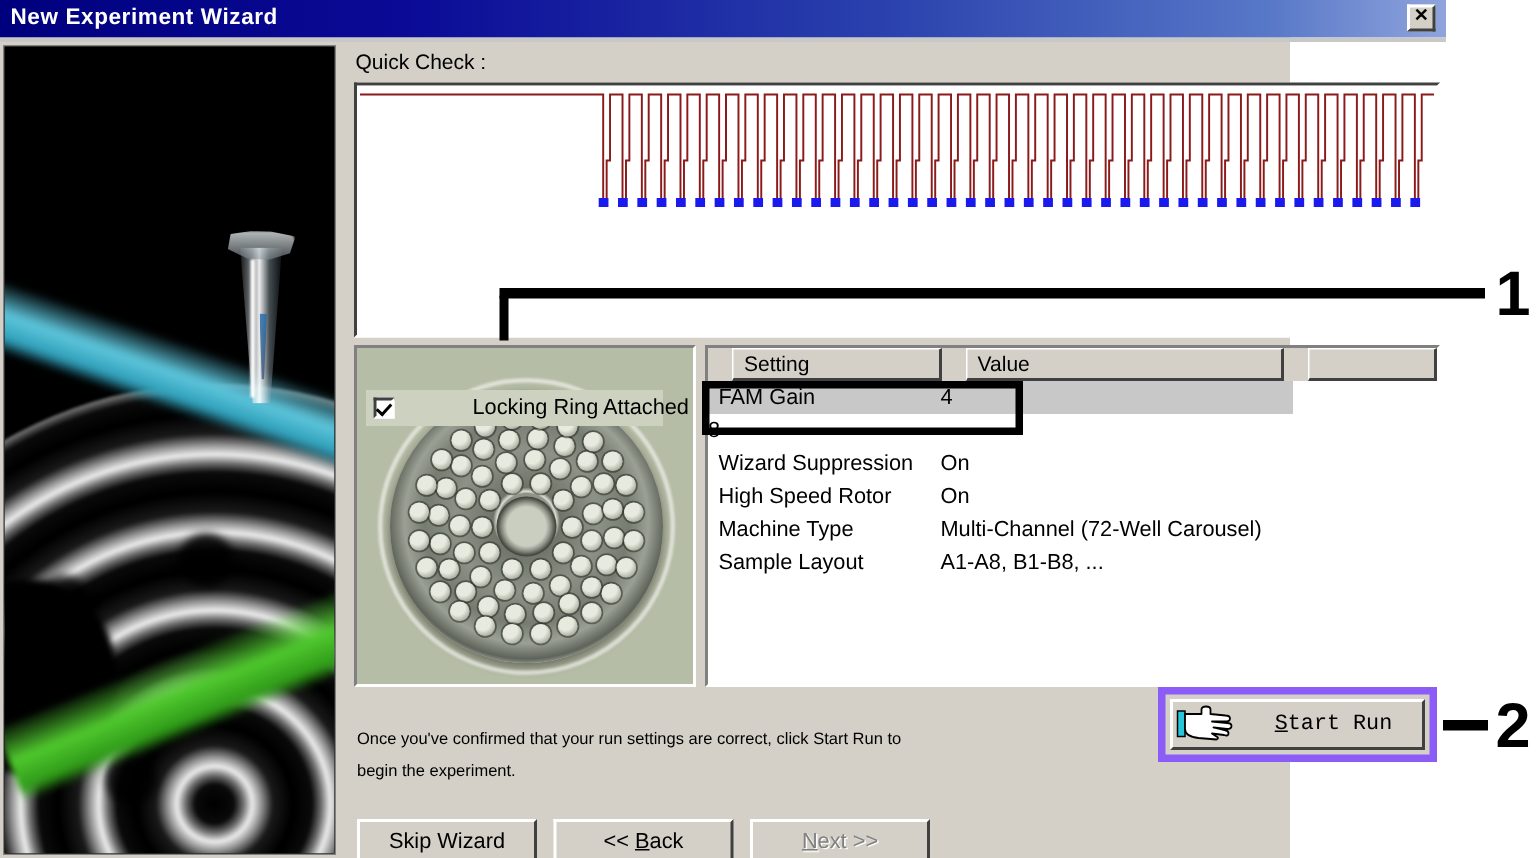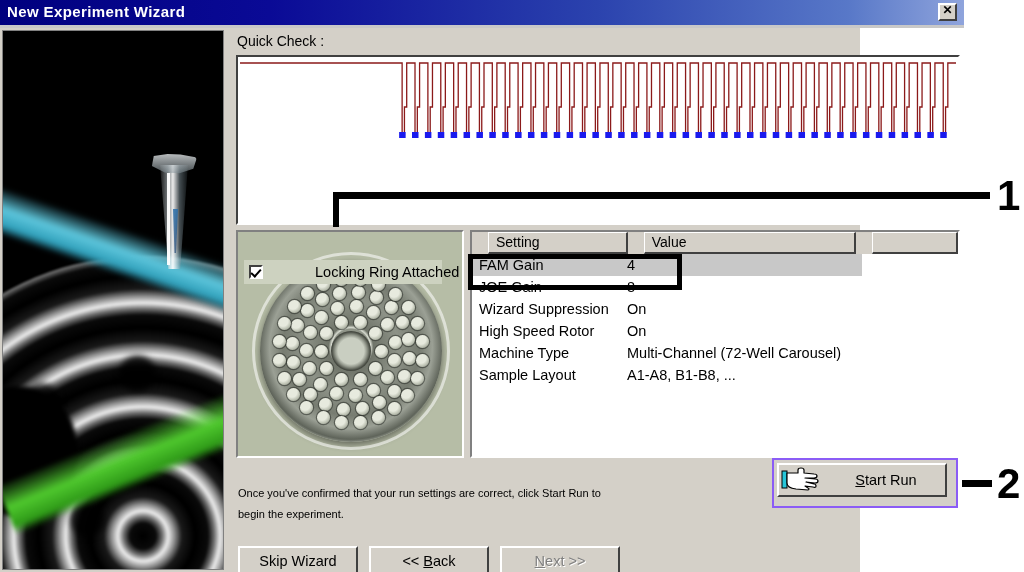--- a/index.html
+++ b/index.html
@@ -453,24 +453,25 @@
     line-height: 21px;
     color: #000000;
     margin-top: 13px;
   }
   #startrun-wrap {
     position: absolute;
     left: 542px;
     top: 428px;
     width: 186px;
     height: 50px;
-    border: 2px solid #8b5cf6;
+    border: 5px solid #8b5cf6;
     box-sizing: border-box;
     background: #d4d0c8;
     z-index: 5;
+    font-family: Liberation Mono, monospace;
   }
   #startrun-btn {
     position: absolute;
     left: 3px;
     top: 3px;
     width: 170px;
     height: 34px;
     background: #d4d0c8;
     border-top: 2px solid #ffffff;
     border-left: 2px solid #ffffff;
@@ -722,21 +723,20 @@
           <div class="hc c1">Setting</div>
           <div class="hc c2">Value</div>
           <div class="hc c3"></div>
         </div>
         <div id="settings-rows">
             <div class="srow sel" style="width: 390px;">
               <div class="k">FAM Gain</div>
               <div class="v">4</div>
             </div>
             <div class="srow">
-              <div class="k">JOE Gain</div>
               <div class="v">8</div>
             </div>
             <div class="srow">
               <div class="k">Wizard Suppression</div>
               <div class="v">On</div>
             </div>
             <div class="srow">
               <div class="k">High Speed Rotor</div>
               <div class="v">On</div>
             </div>

